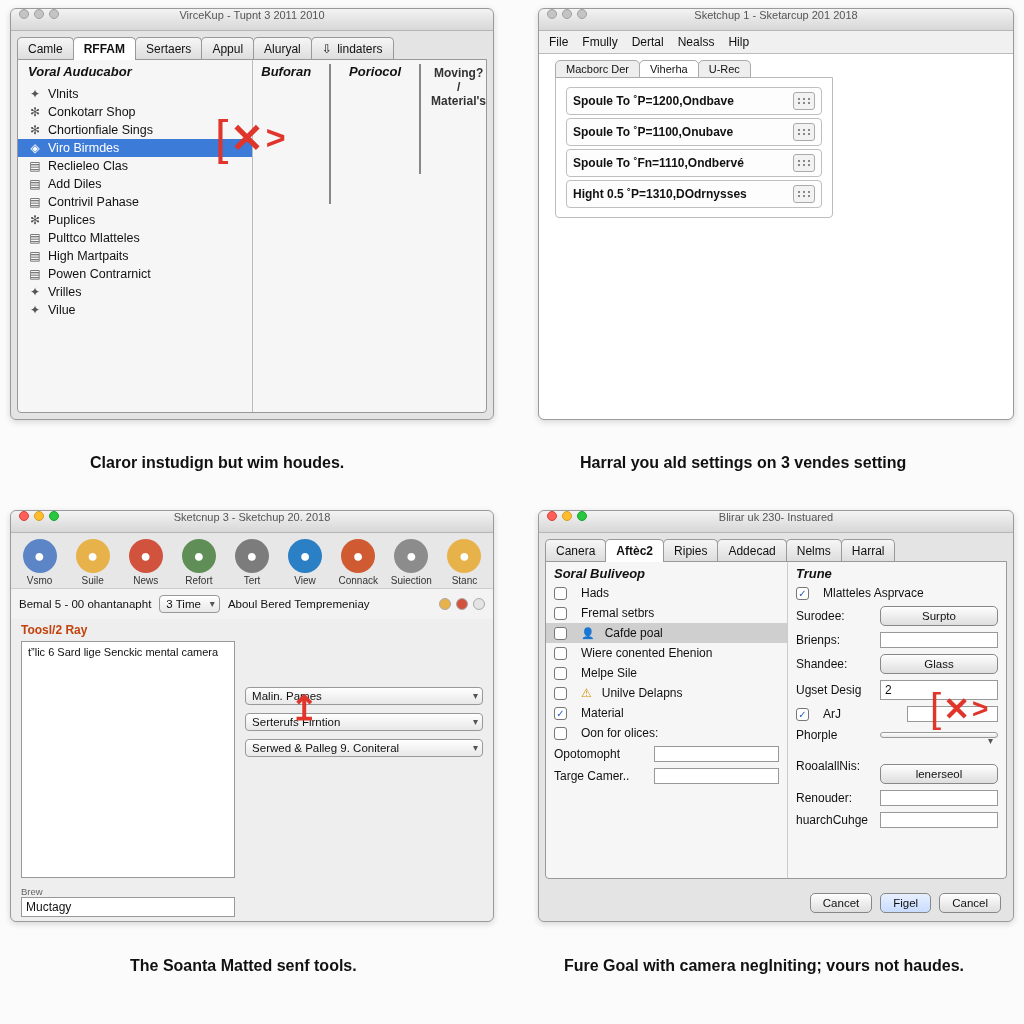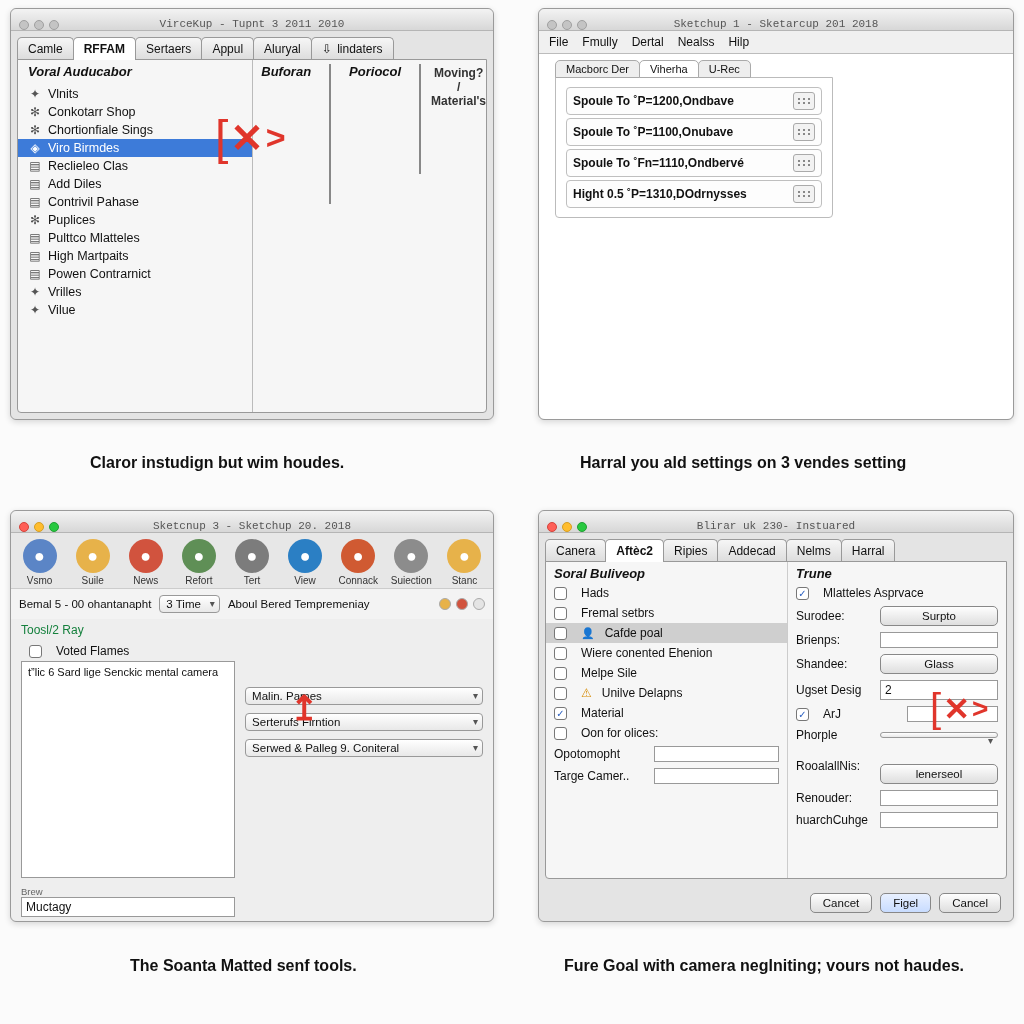--- a/index.html
+++ b/index.html
@@ -18,26 +18,25 @@
     border: 1px solid #9a9a9a;
     border-radius: 6px;
     box-shadow: 0 2px 6px rgba(0,0,0,.15);
   }
   .titlebar {
     height: 22px;
     background: linear-gradient(#f3f3f3, #d7d7d7);
     border-bottom: 1px solid #b5b5b5;
     border-radius: 6px 6px 0 0;
     display: flex;
-    align-items: flex-end;
+    align-items: flex-start;
     padding: 0 8px;
     font-size: 11px;
     color: #555;
     position: relative;
-    font-family: Liberation Mono, monospace;
   }
   .traffic {
     display: flex; gap: 5px; position: absolute; left: 8px;
   }
   .traffic i {
     width: 10px; height: 10px; border-radius: 50%;
     background: #c4c4c4; border: 1px solid #a0a0a0;
     display: block;
   }
   .titlebar .title { flex: 1; text-align: center; }
@@ -452,27 +451,23 @@
     <div class="infobar">
       <span>Bemal 5 - 00 ohantanapht</span>
       <span class="combo" style="min-width:60px;">3 Time</span>
       <span>Aboul Bered Tempremeniay</span>
       <span class="status-dots">
         <i style="background:#e7b24a"></i>
           <i style="background:#d1533e"></i>
           <i style="background:#e4e4e4"></i>
       </span>
     </div>
-    <div style="padding:4px 10px; font-weight:normal; color:#15803d;">Toosl/2 Ray</div>
+    <div style="padding:4px 10px; font-weight:bold; color:#c2410c;">Toosl/2 Ray</div>
     <div style="display:flex; flex:1; gap:10px; padding:0 10px 4px 10px;">
       <div style="flex:0.9; display:flex; flex-direction:column;">
-        <div class="row">
-          <span class="checkbox"></span>
-          <span>Voted Flames</span>
-        </div>
         <div style="border:1px solid #999; background:#fff; flex:1; padding:4px 6px; font-size:11px;">t”lic 6 Sard lige Senckic   mental camera</div>
         <div style="margin-top:8px; font-size:9.5px; color:#666;">Brew</div>
         <div class="textfield">Muctagy</div>
       </div>
       <div style="flex:1; display:flex; flex-direction:column; gap:8px; padding-top:46px;" id="p3-combos">
           <div class="combo">Malin. Pames</div>
           <div class="combo">Serterufs Firntion</div>
           <div class="combo">Serwed &amp; Palleg 9. Coniteral</div>
         </div>
     </div>

